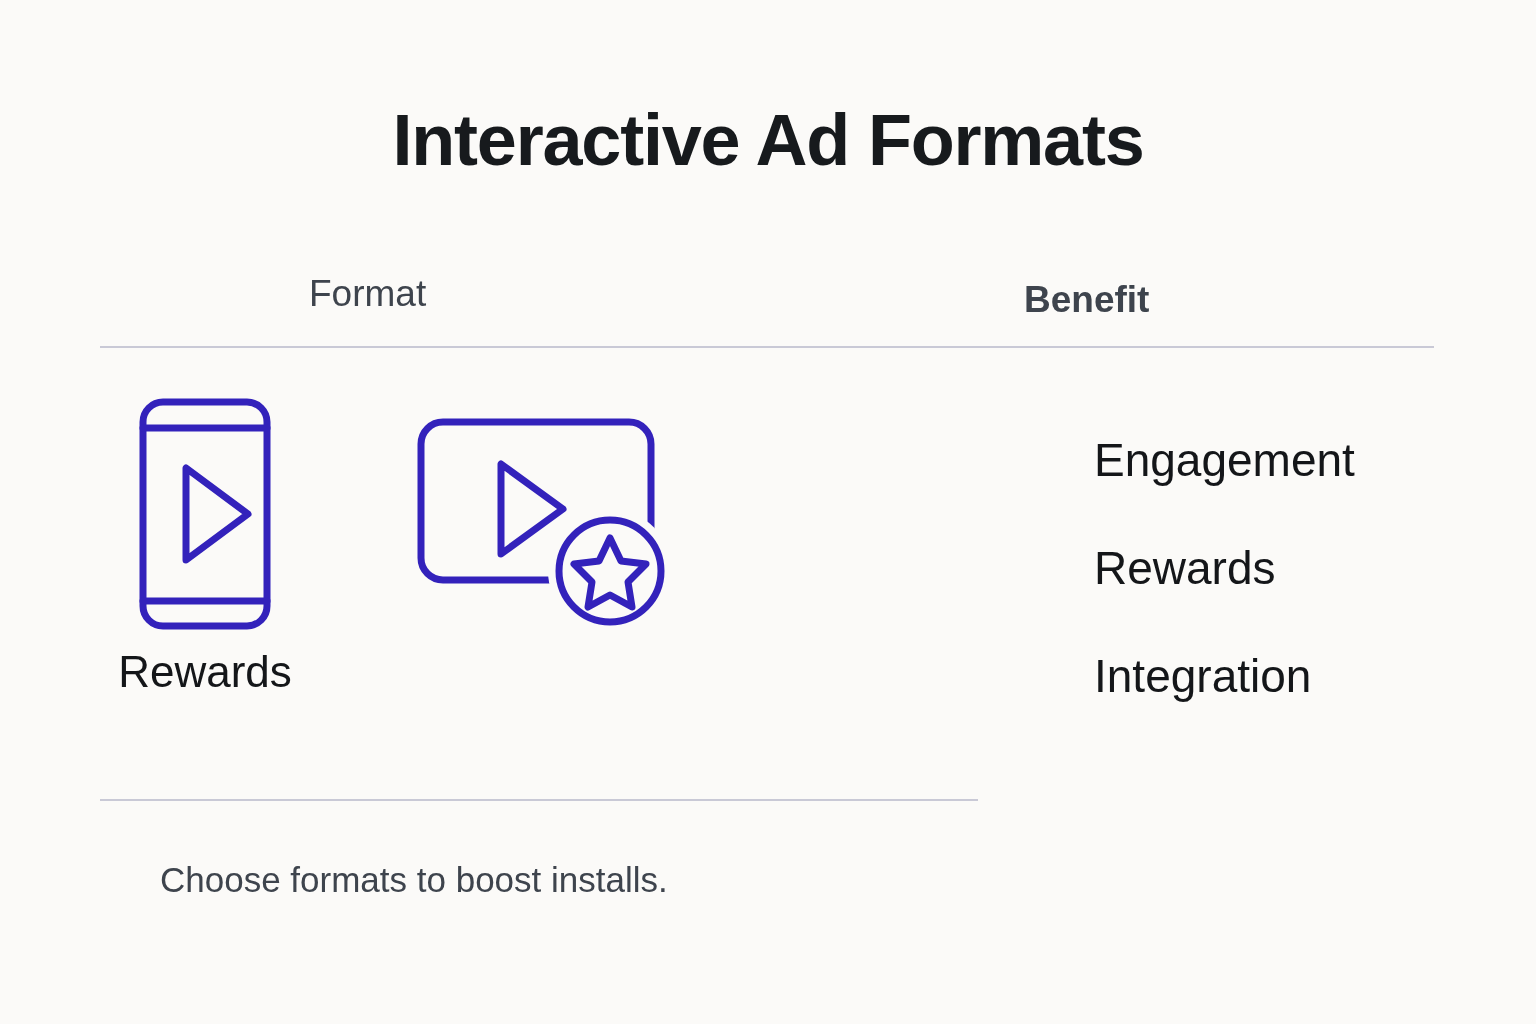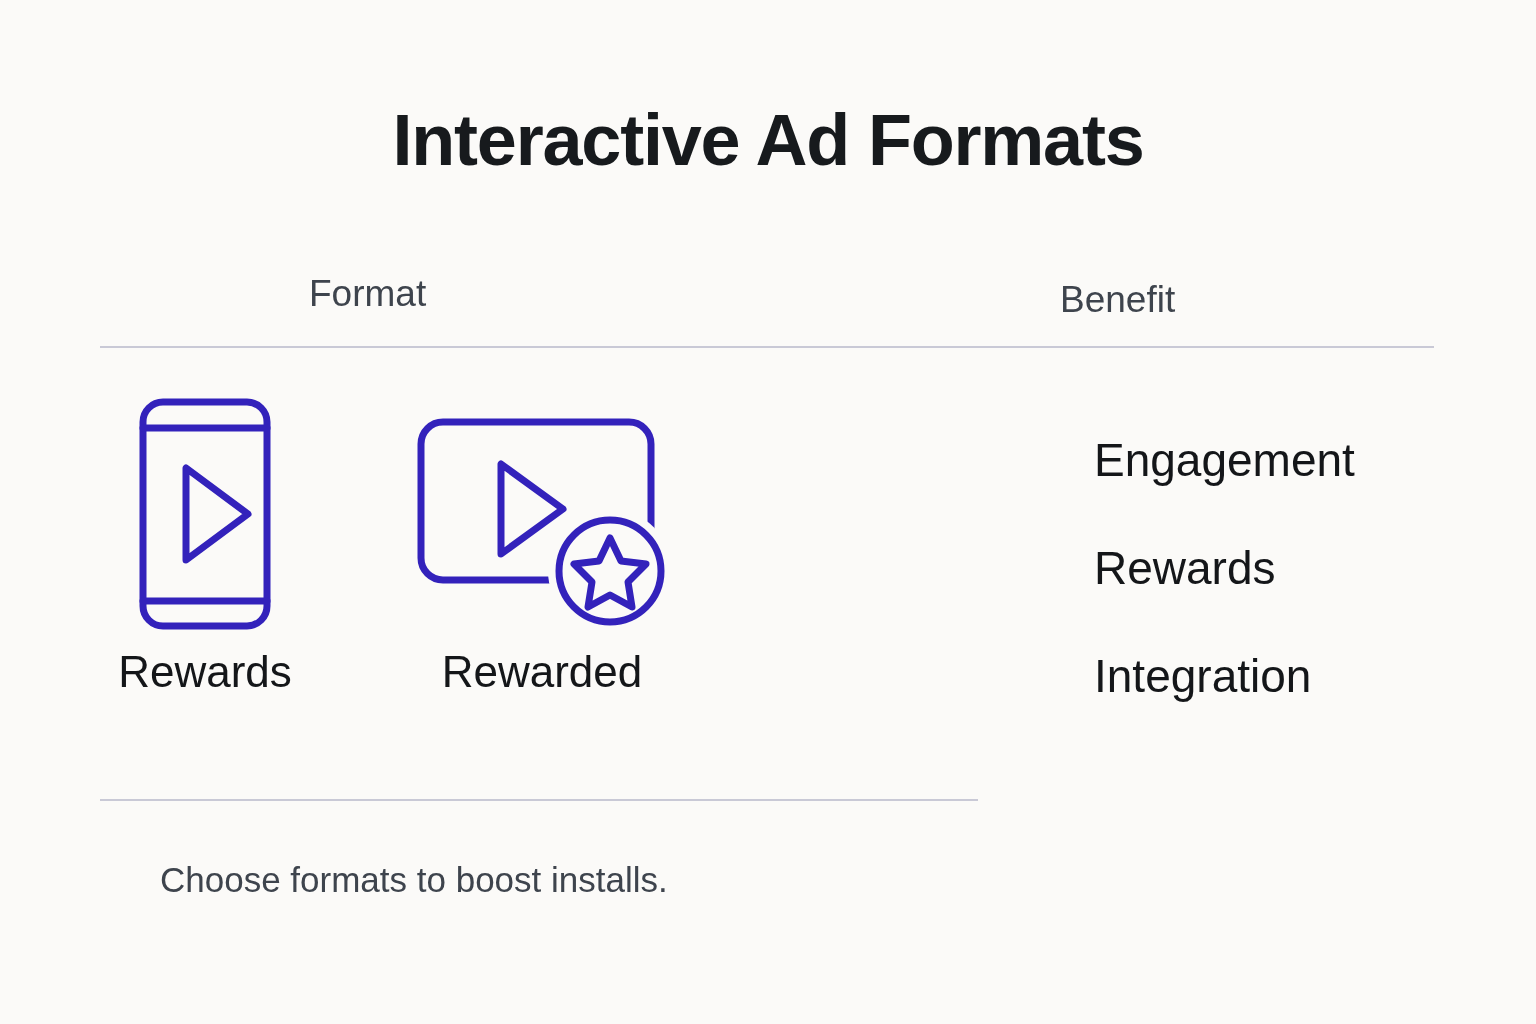--- a/index.html
+++ b/index.html
@@ -37,21 +37,21 @@
   
   .col-header {
     position: absolute;
     font-size: 37px;
     font-weight: 400;
     color: #3e444d;
     line-height: 1;
     white-space: nowrap;
   }
   #header-format  { left: 309px; top: 275px; }
-  #header-benefit { left: 1060px; top: 281px; }
+  #header-benefit { left: 1024px; top: 281px; font-weight: bold; }
 
   
   .rule {
     position: absolute;
     height: 2px;
     background: #c9c9d6;
   }
   #rule-top    { left: 100px; top: 346px; width: 1334px; }
   #rule-bottom { left: 100px; top: 799px; width: 878px; }
 
@@ -147,21 +147,20 @@
           </mask>
         </defs>
         <g fill="none" stroke="#3322bb" stroke-width="7" stroke-linecap="round" stroke-linejoin="round">
           <rect x="8" y="32" width="230" height="158" rx="22" ry="22" mask="url(#badge-cut)"></rect>
           <path d="M88 74 L88 164 L150 119 Z" mask="url(#badge-cut)"></path>
           <circle cx="197" cy="181" r="51"></circle>
           <path d="M197 148 L208 171 L233 174 L215 192 L219 217 L197 205 L175 217 L179 192 L161 174 L186 171 Z"></path>
         </g>
       </svg>
     </div>
-    <div class="format-label">Rewarded</div>
   </div>
 
 
   <div id="benefit-list">
     <div class="benefit-item">Engagement</div>
     <div class="benefit-item">Rewards</div>
     <div class="benefit-item">Integration</div>
   </div>
 
   <div id="rule-bottom" class="rule"></div>

